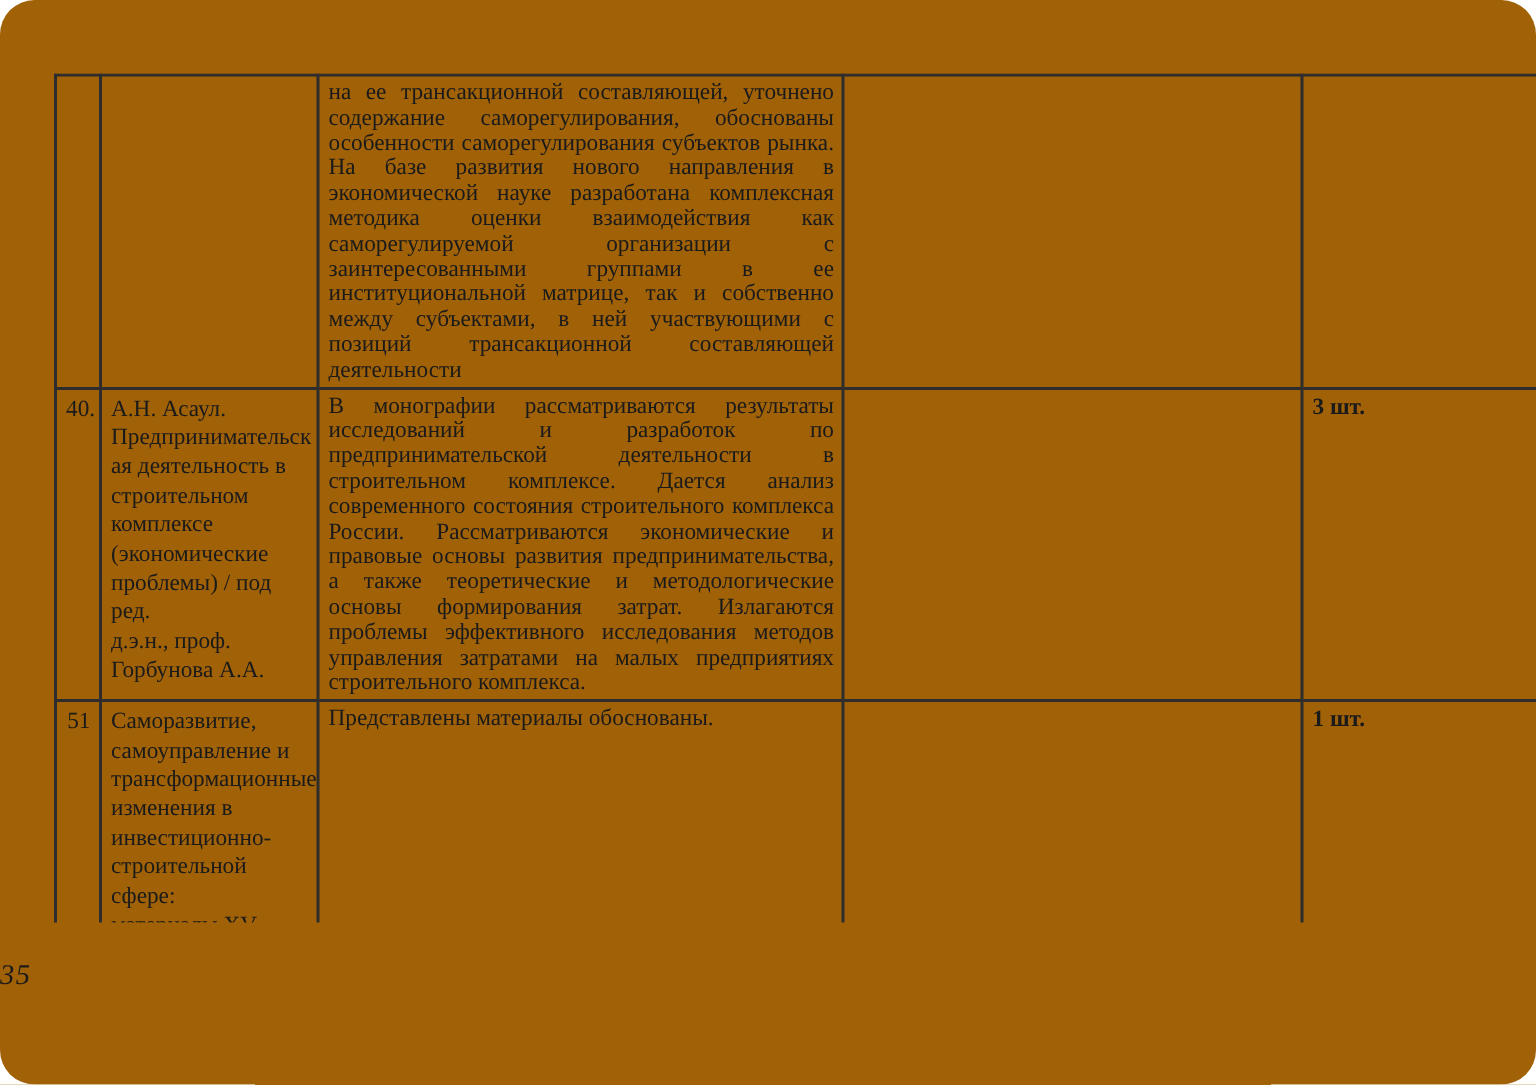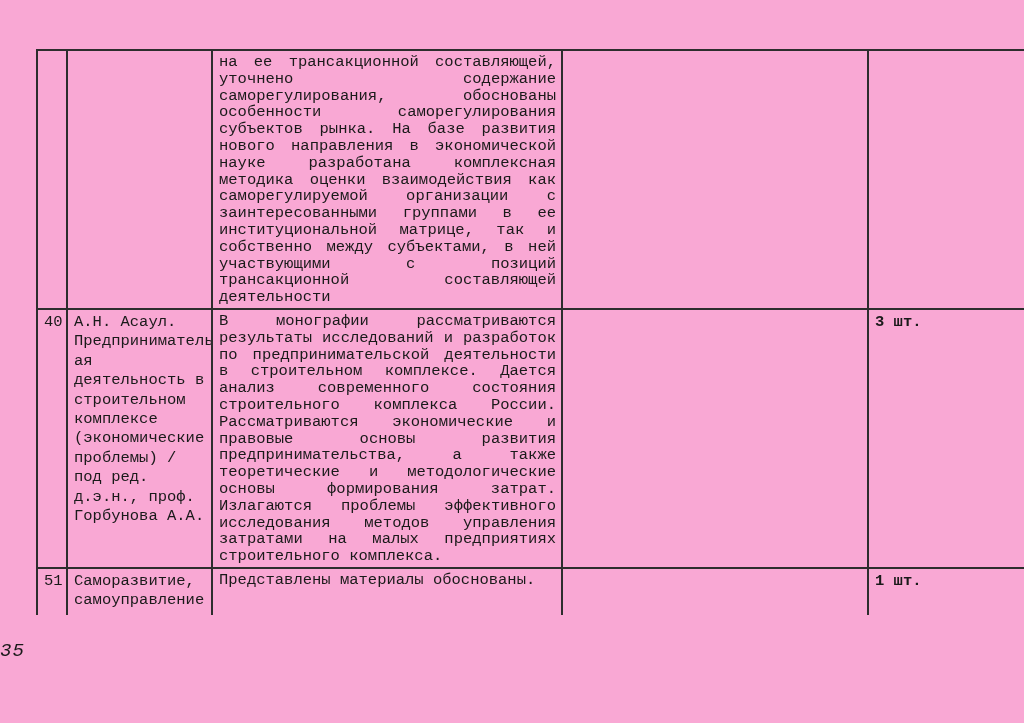--- a/index.html
+++ b/index.html
@@ -4,24 +4,25 @@
 <style>
   html, body {
     margin: 0;
     padding: 0;
     background: #ffffff;
   }
   .screen {
     position: relative;
     width: 1024px;
     height: 723px;
-    background: #f9a8d4;
+    background: #a16207;
     overflow: hidden;
-    font-family: Liberation Mono, monospace;
+    font-family: Liberation Serif, serif;
     color: #1a1a1a;
+    border-radius: 23px;
   }
   
   .table-clip {
     position: absolute;
     left: 36px;
     top: 49px;
     width: 988px;   
     height: 566px;
     overflow: hidden;
   }

